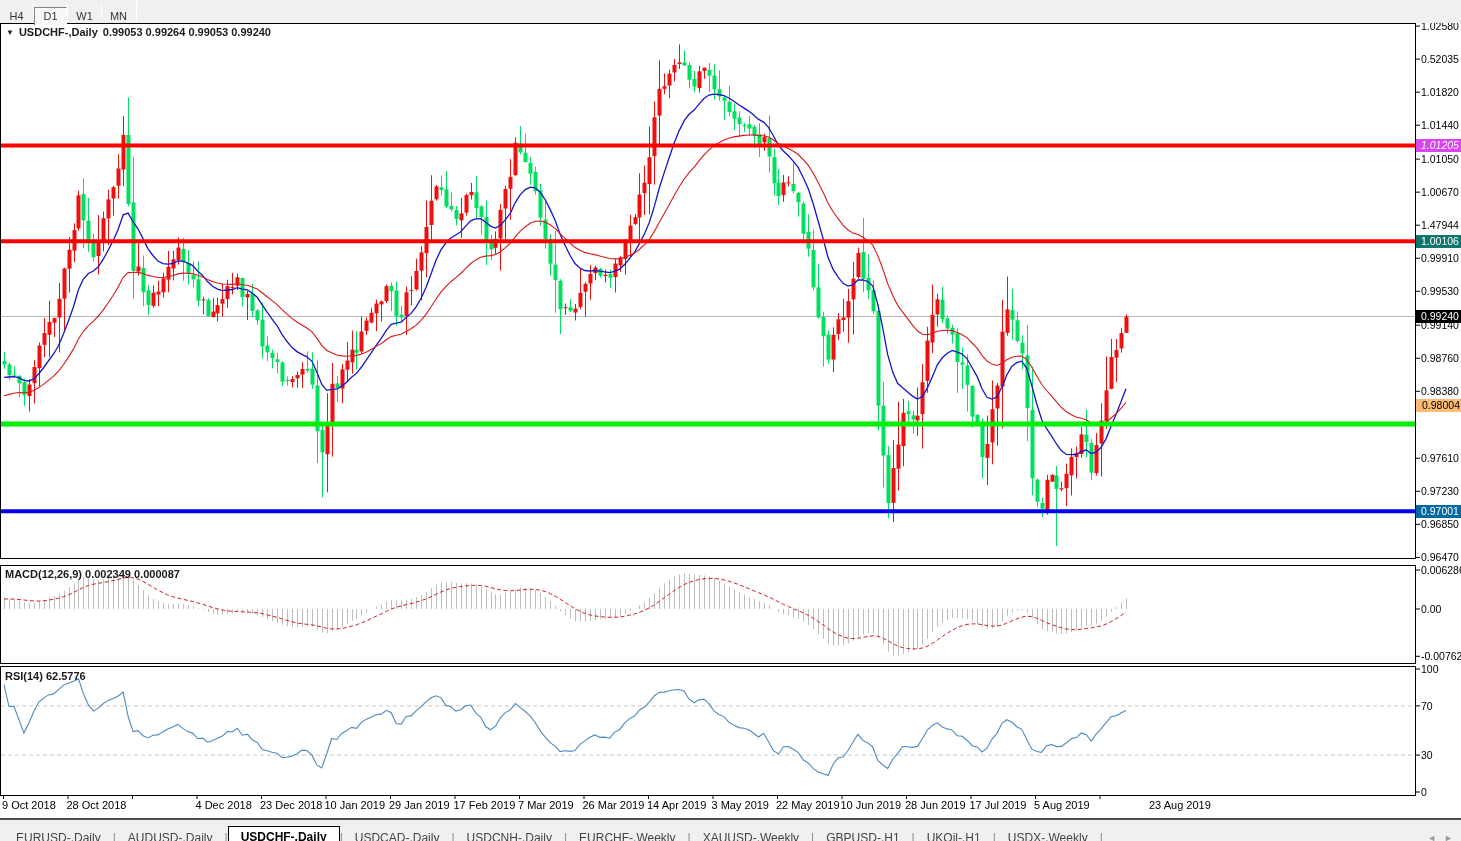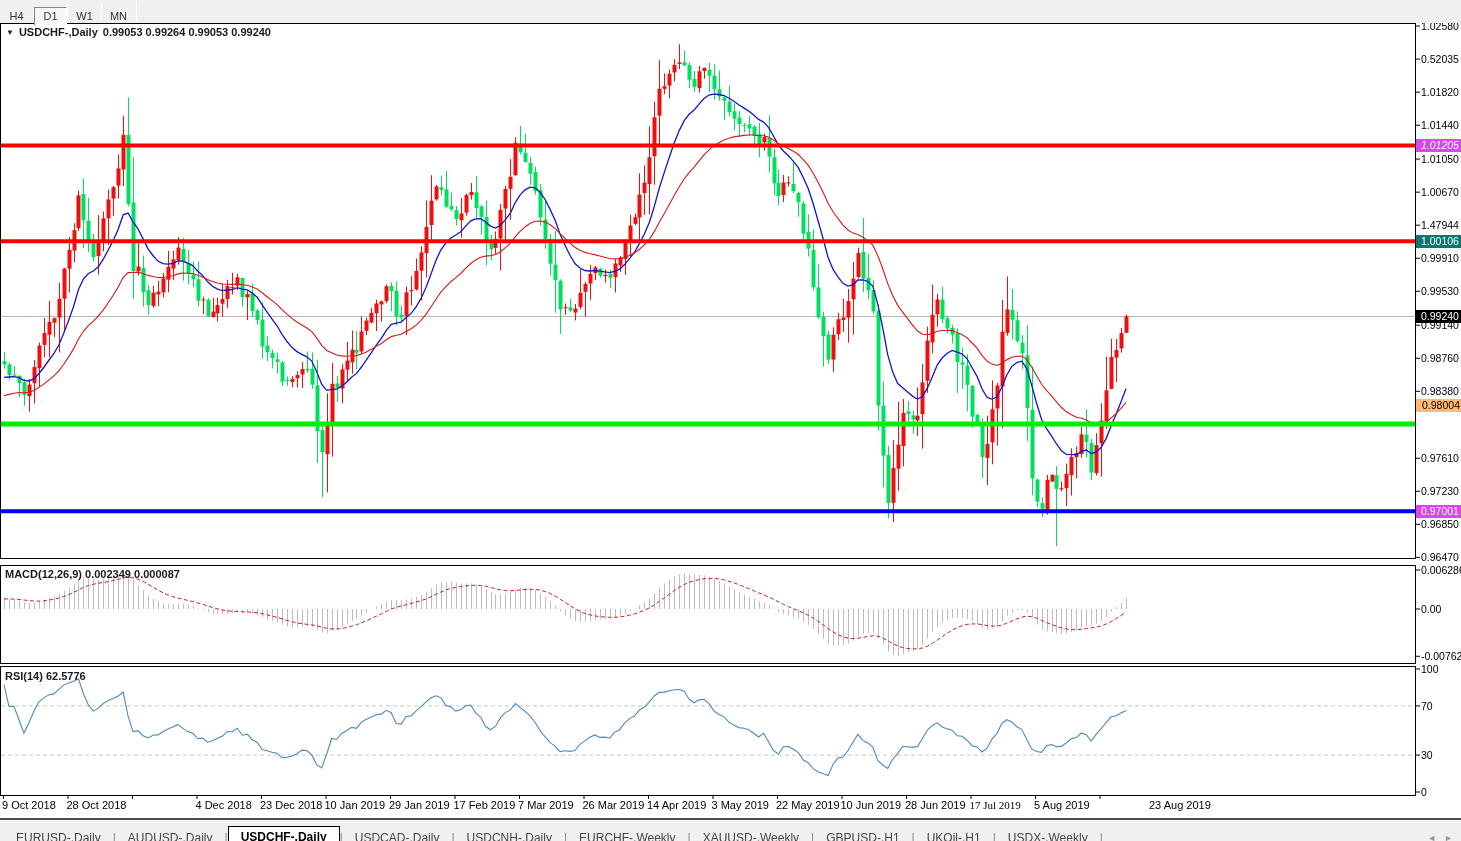--- a/index.html
+++ b/index.html
@@ -852,37 +852,37 @@
       <div class="axis-label" style="left: 1421px; top: 603px;">0.00</div>
       <div class="axis-label" style="left: 1421px; top: 650.274px;">-0.00762</div>
       <div class="axis-label" style="left: 1421px; top: 663px;">100</div>
       <div class="axis-label" style="left: 1421px; top: 699.9px;">70</div>
       <div class="axis-label" style="left: 1421px; top: 749.1px;">30</div>
       <div class="axis-label" style="left: 1421px; top: 786px;">0</div>
       <div class="badge" style="top: 139.124px; background: #d946ef; color: rgb(255, 255, 255); font-style: italic;">1.01205</div>
       <div class="badge" style="top: 234.693px; background: #0f766e; color: rgb(255, 255, 255);">1.00106</div>
       <div class="badge" style="top: 310px; background: rgb(0, 0, 0); color: rgb(255, 255, 255);">0.99240</div>
       <div class="badge" style="top: 399px; background: #fdba74; color: rgb(0, 0, 0); text-align: center;">0.98004</div>
-      <div class="badge" style="top: 504.703px; background: #d946ef; color: rgb(255, 255, 255);">0.97001</div>
+      <div class="badge" style="top: 504.703px; background: #0369a1; color: rgb(255, 255, 255);">0.97001</div>
       <div class="date-label" style="left: 2px;">9 Oct 2018</div>
       <div class="date-label" style="left: 66.5px;">28 Oct 2018</div>
       <div class="date-label" style="left: 131px; margin-top: 27px;">15 Nov 2018</div>
       <div class="date-label" style="left: 195.5px;">4 Dec 2018</div>
       <div class="date-label" style="left: 260px;">23 Dec 2018</div>
       <div class="date-label" style="left: 324.5px;">10 Jan 2019</div>
       <div class="date-label" style="left: 389px;">29 Jan 2019</div>
       <div class="date-label" style="left: 453.5px;">17 Feb 2019</div>
       <div class="date-label" style="left: 518px;">7 Mar 2019</div>
       <div class="date-label" style="left: 582.5px;">26 Mar 2019</div>
       <div class="date-label" style="left: 647px;">14 Apr 2019</div>
       <div class="date-label" style="left: 711.5px;">3 May 2019</div>
       <div class="date-label" style="left: 776px;">22 May 2019</div>
       <div class="date-label" style="left: 840.5px;">10 Jun 2019</div>
       <div class="date-label" style="left: 905px;">28 Jun 2019</div>
-      <div class="date-label" style="left: 969.5px; font-family: Liberation Serif, serif;">17 Jul 2019</div>
+      <div class="date-label" style="left: 969.5px;">17 Jul 2019</div>
       <div class="date-label" style="left: 1034px;">5 Aug 2019</div>
       <div class="date-label" style="left: 1149px;">23 Aug 2019</div>
     </div>
 
   <div id="tabbar">
     <div id="tabs">
         <div class="tab">EURUSD-,Daily</div>
         <div class="tab-sep">|</div>
         <div class="tab">AUDUSD-,Daily</div>
         <div class="tab-sep">|</div>

